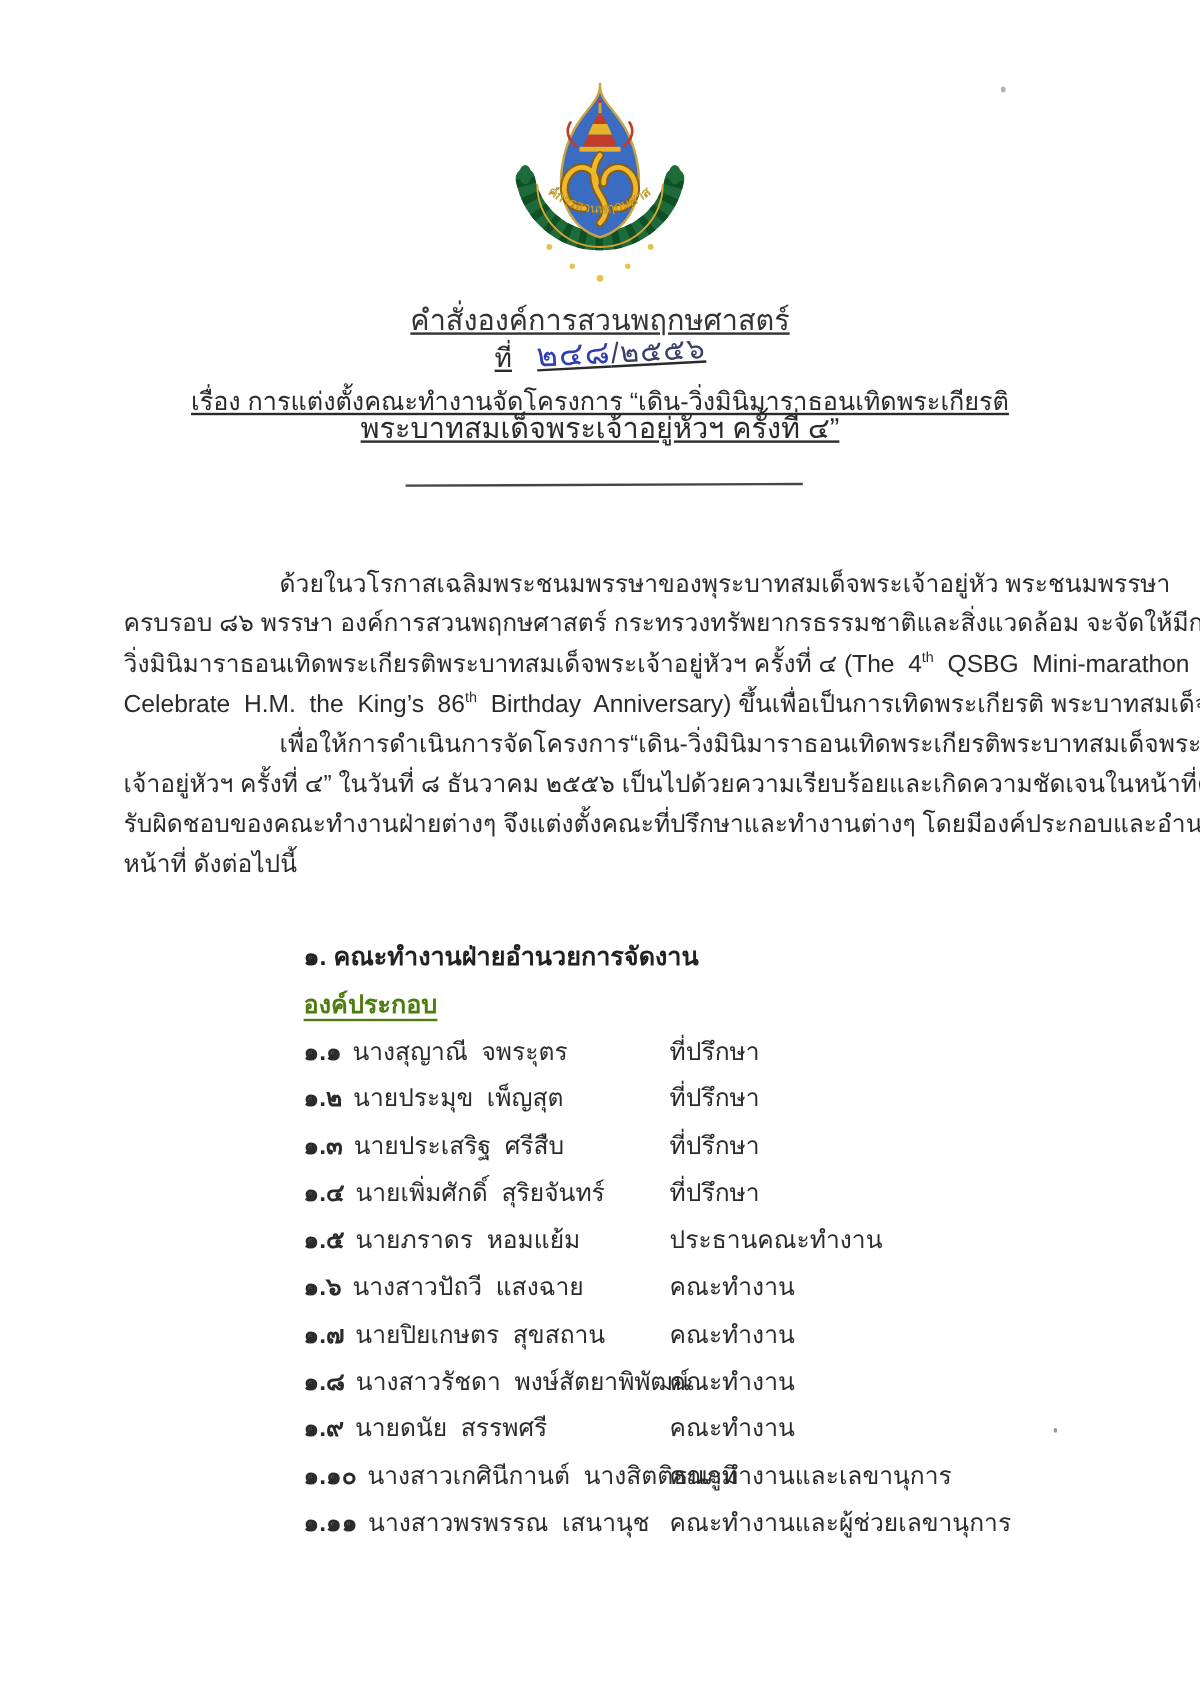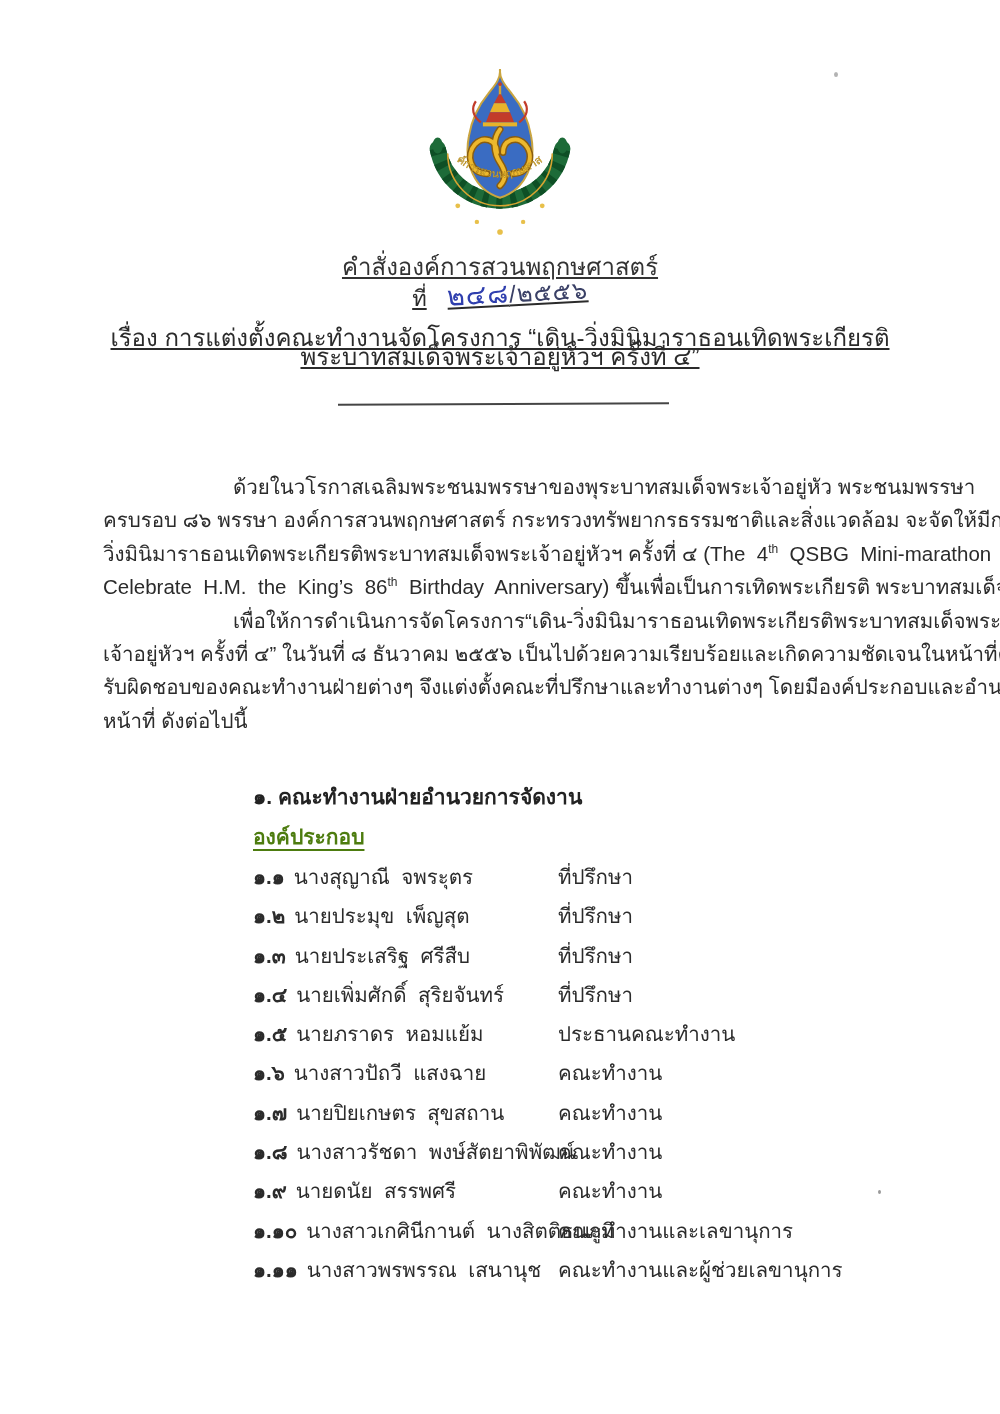--- a/index.html
+++ b/index.html
@@ -9,21 +9,21 @@
     font-family:"Liberation Sans","DejaVu Sans",sans-serif;
     color:#2b2b2b;
   }
   .abs { position:absolute; }
   .centered { left:0; right:0; text-align:center;text-decoration:underline; }
 
   .doc-title { top:247px; font-size:24px; color:#333; }
   .doc-number { top:281px; display:flex; justify-content:center; align-items:flex-start; gap:20px; font-size:22px; }
   .hand { color:#2f3fae; font-size:27px; line-height:24px; transform:rotate(-3deg); letter-spacing:1px; }
   .hand .year { color:#3a4066; font-size:24px; }
-  .subject1 { top:318px; font-size:24px; }
+  .subject1 { top:318px; font-size:21px; }
   .subject2 { top:337px; font-size:24px; }
 
   .divider { top:403px; left:338px; width:331px; height:0; border-top:2px solid #454545; transform:rotate(-0.25deg); }
 
   .body-block { top:470px; left:103px; width:800px; font-size:20.5px; }
   .bline { height:33.4px; line-height:33.4px; white-space:pre; }
   .indent { padding-left:130px; }
   .sup { font-size:12px; position:relative; top:-8px; }
 
   .sec-heading { top:780px; left:253px; font-size:21px; font-weight:bold; color:#222; }

